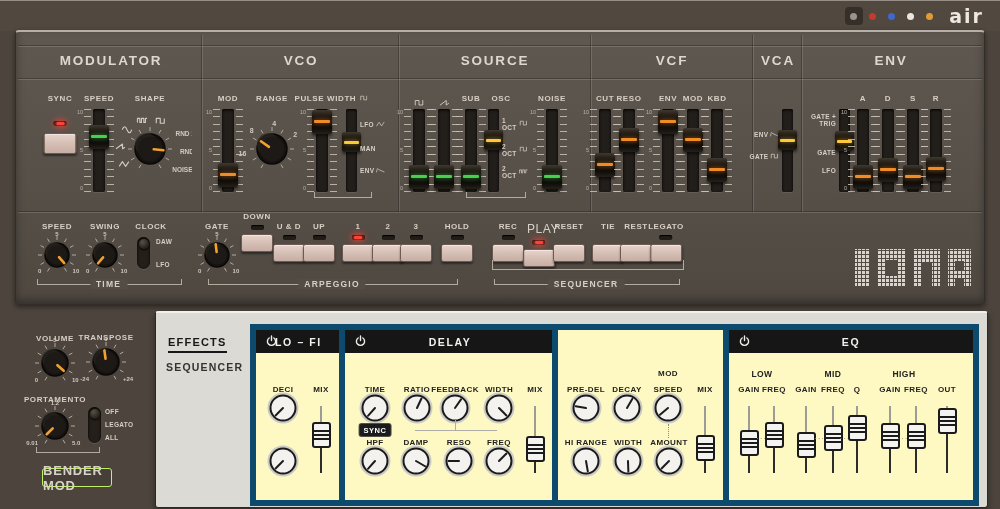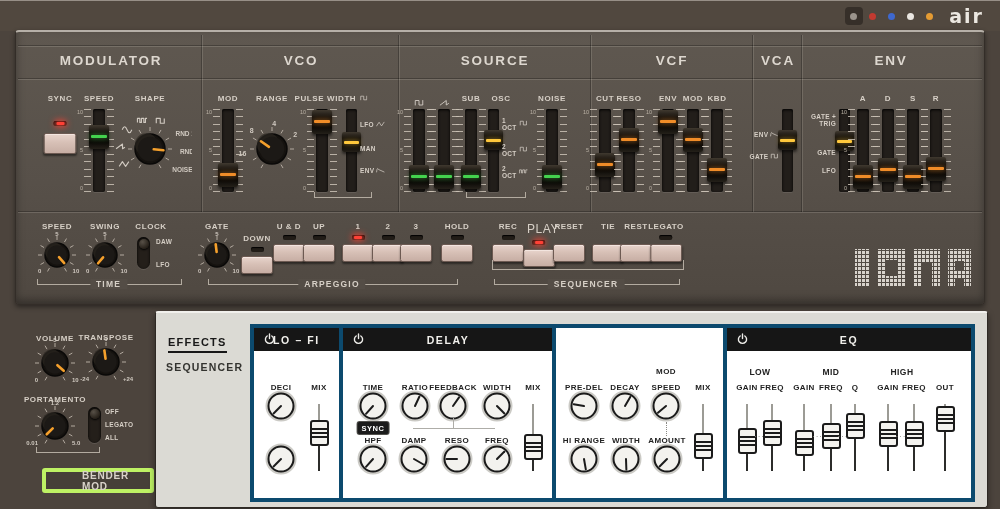--- a/index.html
+++ b/index.html
@@ -48,29 +48,29 @@
            display:flex;align-items:center;justify-content:center;}
   .ledon{width:8px;height:3px;border-radius:1px;background:#ff4136;
          box-shadow:0 0 6px 2px rgba(255,64,48,.85);}
   
   .pill{position:absolute;width:13px;border-radius:7px;background:#241f1a;
         box-shadow:inset 0 1px 3px #000,0 1px 0 rgba(255,255,255,.1);}
   .pillknob{position:absolute;left:1.5px;width:10px;height:10px;border-radius:50%;
             background:radial-gradient(circle at 35% 30%,#575047,#262019 70%);
             box-shadow:0 1px 2px #000;}
   
-  #benderbtn{position:absolute;left:42px;top:468px;width:68px;height:17px;border:4px solid #bef264;
-             border-radius:3px;color:#d9d2c9;font-size:10px;font-weight:bold;letter-spacing:.8px;
-             display:flex;align-items:center;justify-content:center;background:rgba(0,0,0,.07);padding-left:36px;}
+  #benderbtn{position:absolute;left:42px;top:468px;width:68px;height:17px;border:1px solid #bef264;
+             border-radius:3px;color:#d9d2c9;font-size:13px;font-weight:bold;letter-spacing:.8px;
+             display:flex;align-items:center;justify-content:center;background:rgba(0,0,0,.07);}
   
   #fx-panel{position:absolute;left:155px;top:311px;width:831px;height:194px;background:#dbdad4;
             border:1px solid #2e2924;border-top:2px solid #f1f0ec;border-radius:3px;
             box-shadow:0 3px 6px rgba(0,0,0,.4);}
   .tab{position:absolute;font-weight:bold;color:#181818;letter-spacing:1.2px;cursor:default;}
-  .module{position:absolute;top:11px;height:170px;border:4px solid #0c4a6e;background:#ffffff;}
+  .module{position:absolute;top:11px;height:170px;border:6px solid #0c4a6e;background:#fef9c3;}
   .mhead{position:absolute;left:0;top:0;right:0;height:23px;background:#161616;display:flex;
          align-items:center;justify-content:center;color:#f1f0ec;font-weight:bold;font-size:10.5px;
          letter-spacing:1.6px;}
   .power{position:absolute;left:9px;top:4.5px;}
   .fxlabel{position:absolute;transform:translateX(-50%);color:#222;font-weight:bold;font-size:8px;
            letter-spacing:.4px;white-space:nowrap;}
   .fxhandle{position:absolute;width:15px;border:2px solid #1b1b1b;border-radius:3px;background:#f4f3ef;}
   .fxstripe{position:absolute;left:0;right:0;height:2px;background:#1b1b1b;}
   .dots3{position:absolute;color:#8b8a85;font-size:8px;letter-spacing:1px;transform:translate(-50%,-50%);}
   .syncbadge{position:absolute;transform:translateX(-50%);background:#1b1b1b;color:#fff;
@@ -527,21 +527,21 @@
             <line x1="46.99038105676658" y1="41.5" x2="50.45448267190434" y2="43.5" stroke="#b3aaa0" stroke-width="1"></line>
             <line x1="41.5" y1="46.99038105676658" x2="43.5" y2="50.45448267190434" stroke="#b3aaa0" stroke-width="1"></line>
             <circle cx="34" cy="34" r="12" fill="#15120f" stroke="#0a0908" stroke-width="1.5"></circle>
             <circle cx="31" cy="30.4" r="9" fill="#2b2621" opacity="0.7"></circle>
             <circle cx="34" cy="34" r="9.84" fill="#1c1916"></circle>
             <line x1="33.63439196978456" y1="31.022361545076034" x2="32.683811091224406" y2="23.28050156227372" stroke="#f5a02c" stroke-width="2.6" stroke-linecap="round"></line>
             <text x="18.443650813895953" y="52.05634918610404" font-size="6" font-weight="bold" fill="#d0c9c0" text-anchor="end" font-family="Liberation Sans,sans-serif">0</text>
             <text x="34" y="14.5" font-size="6" font-weight="bold" fill="#d0c9c0" text-anchor="middle" font-family="Liberation Sans,sans-serif">5</text>
             <text x="49.55634918610404" y="52.05634918610404" font-size="6" font-weight="bold" fill="#d0c9c0" text-anchor="start" font-family="Liberation Sans,sans-serif">10</text>
           </svg></div>
-        <div class="abs" style="left: 241px; top: 202px; transform: translateX(-50%); display: flex; flex-direction: column; align-items: center;">
+        <div class="abs" style="left: 241px; top: 180px; transform: translateX(-50%); display: flex; flex-direction: column; align-items: center;">
           <div style="color: rgb(214, 207, 198); font-weight: bold; font-size: 8px; letter-spacing: 0.5px; white-space: nowrap;">DOWN</div>
           <div style="height: 13px; display: flex; align-items: center;">
             <div class="ledslot"></div>
           </div>
           <div class="pinkbtn"></div>
         </div>
         <div class="abs" style="left: 273px; top: 190px; transform: translateX(-50%); display: flex; flex-direction: column; align-items: center;">
           <div style="color: rgb(214, 207, 198); font-weight: bold; font-size: 8px; letter-spacing: 0.5px; white-space: nowrap;">U &amp; D</div>
           <div style="height: 13px; display: flex; align-items: center;">
             <div class="ledslot"></div>

